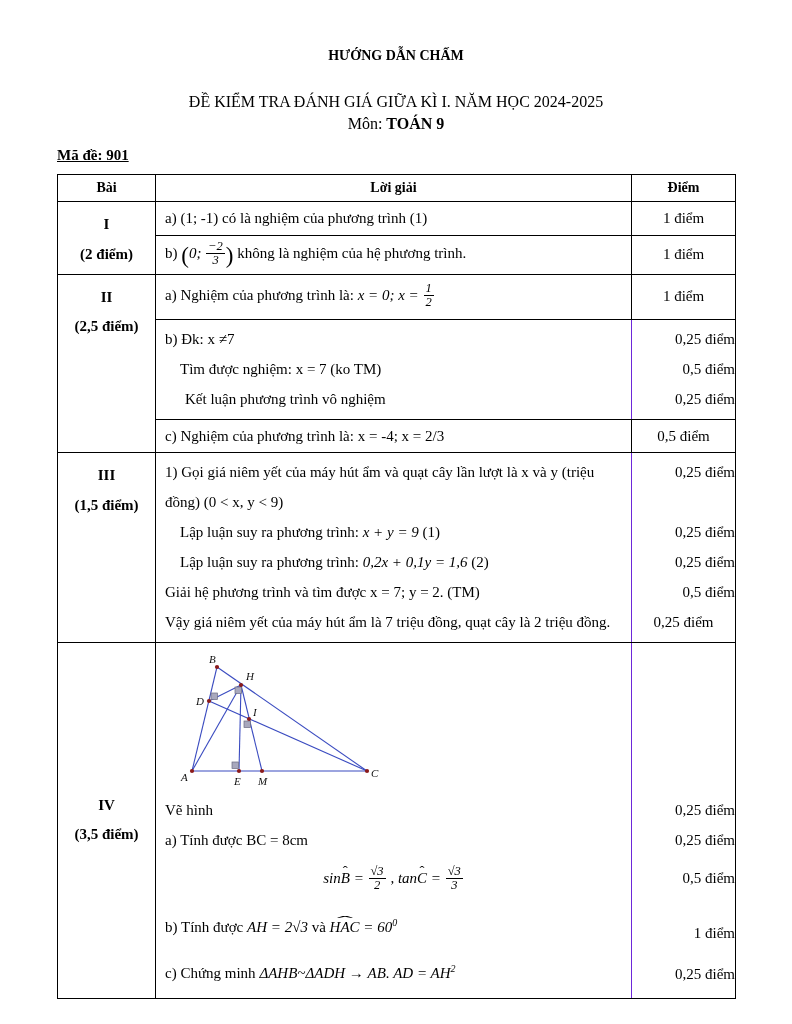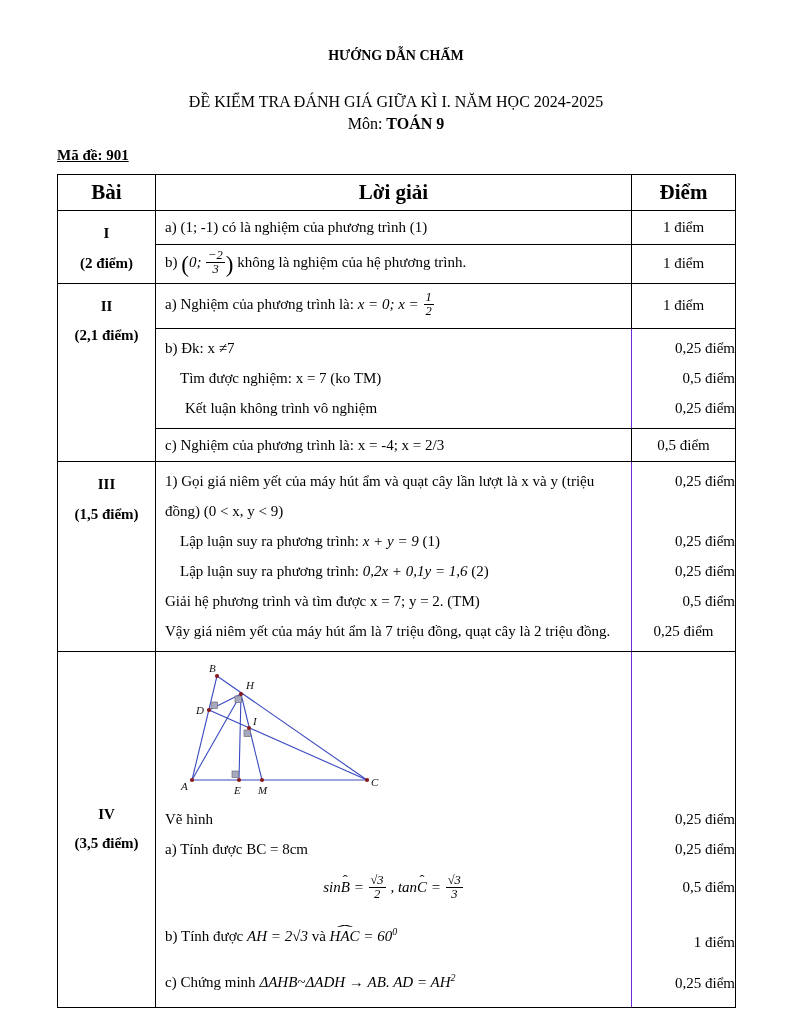--- a/index.html
+++ b/index.html
@@ -9,21 +9,21 @@
 
   .doc-header{text-align:center;line-height:1.4;}
   .doc-title{font-size:14px;font-weight:700;}
   .doc-subtitle{font-size:16px;font-weight:400;margin-top:25px;}
   .doc-subject{font-size:16px;}
   .doc-subject b{font-weight:700;}
   .exam-code{font-size:15px;font-weight:700;text-decoration:underline;margin:12px 0 10px 0;}
 
   table.answer{border-collapse:collapse;table-layout:fixed;width:678px;font-size:15px;}
   .answer th,.answer td{border:1px solid #000;}
-  .answer th{font-size:21px;font-weight:700;text-align:center;padding:5px 4px;}
+  .answer th{font-size:14px;font-weight:700;text-align:center;padding:5px 4px;}
   td.bai{text-align:center;font-weight:700;vertical-align:top;padding-top:8px;line-height:1.95;font-size:15px;}
   td.bai.mid{vertical-align:middle;padding-top:0;}
   td.sol{padding:5px 9px;line-height:1.5;vertical-align:middle;}
   td.sol.roomy{padding-top:8px;padding-bottom:8px;}
   td.score{text-align:center;vertical-align:middle;padding:4px 2px;}
   td.multi{padding:0;vertical-align:top;}
 
   .subrow{display:grid;grid-template-columns:1fr 104px;}
   .sol-part{padding:0 9px;line-height:30px;}
   .score-part{border-left:1px solid #6d28d9;text-align:right;line-height:30px;}
@@ -94,40 +94,40 @@
       <td class="sol"><span>b) </span><span class="bigp">(</span><span class="mi">0; </span><span class="frac">
               <span class="num">−2</span>
               <span class="den">3</span>
             </span><span class="bigp">)</span><span>  không là nghiệm của hệ phương trình.</span></td>
       <td class="score">1 điểm</td>
     </tr>
 
     <tr>
       <td class="bai" rowspan="3">
         <div>II</div>
-        <div>(2,1 điểm)</div>
+        <div>(2,5 điểm)</div>
       </td>
       <td class="sol roomy"><span>a)  Nghiệm của phương trình là: </span><span class="mi">x = 0; x = </span><span class="frac">
               <span class="num">1</span>
               <span class="den">2</span>
             </span></td>
       <td class="score">1 điểm</td>
     </tr>
     <tr>
       <td class="multi" colspan="2">
         <div class="subrow pt">
           <div class="sol-part"><span>b) Đk: x ≠7</span></div>
           <div class="score-part">0,25 điểm</div>
         </div>
         <div class="subrow">
           <div class="sol-part ind"><span>Tìm được nghiệm: x = 7 (ko TM)</span></div>
           <div class="score-part">0,5 điểm</div>
         </div>
         <div class="subrow pb">
-          <div class="sol-part ind2"><span>Kết luận không trình vô nghiệm</span></div>
+          <div class="sol-part ind2"><span>Kết luận phương trình vô nghiệm</span></div>
           <div class="score-part">0,25 điểm</div>
         </div>
       </td>
     </tr>
     <tr>
       <td class="sol"><span>c) Nghiệm của phương trình là: x = -4; x = 2/3</span></td>
       <td class="score">0,5 điểm</td>
     </tr>
 
     <tr>

